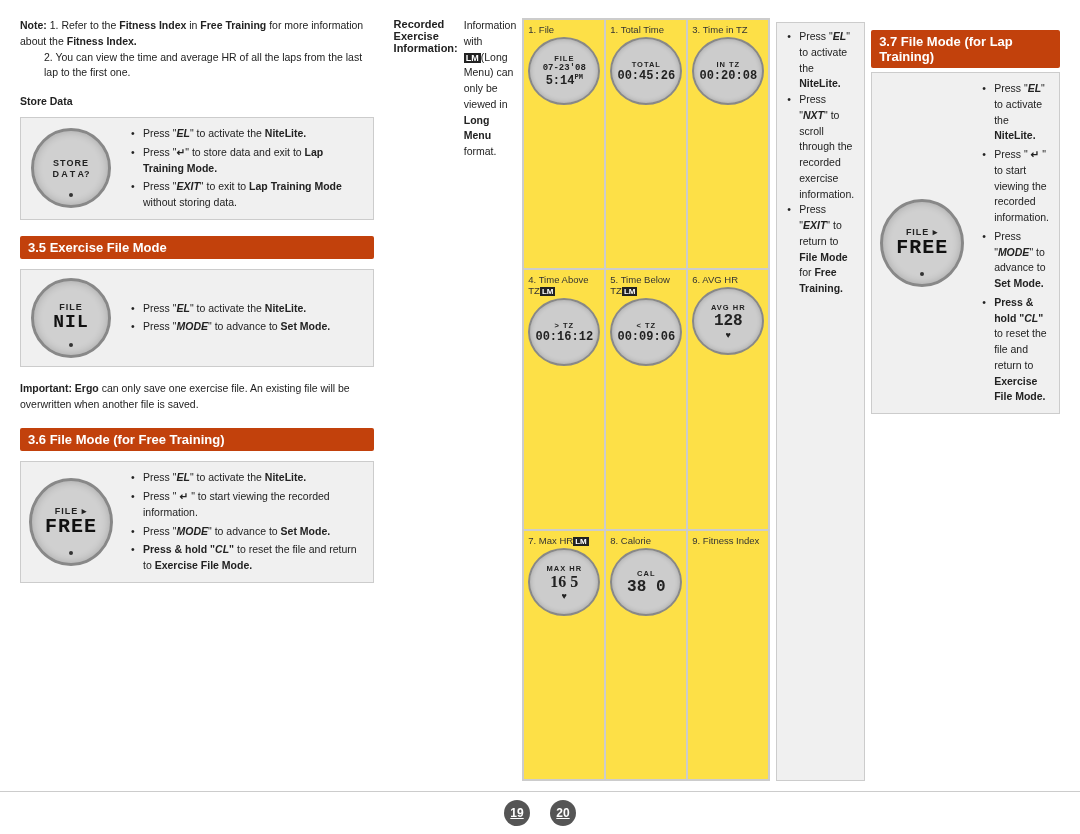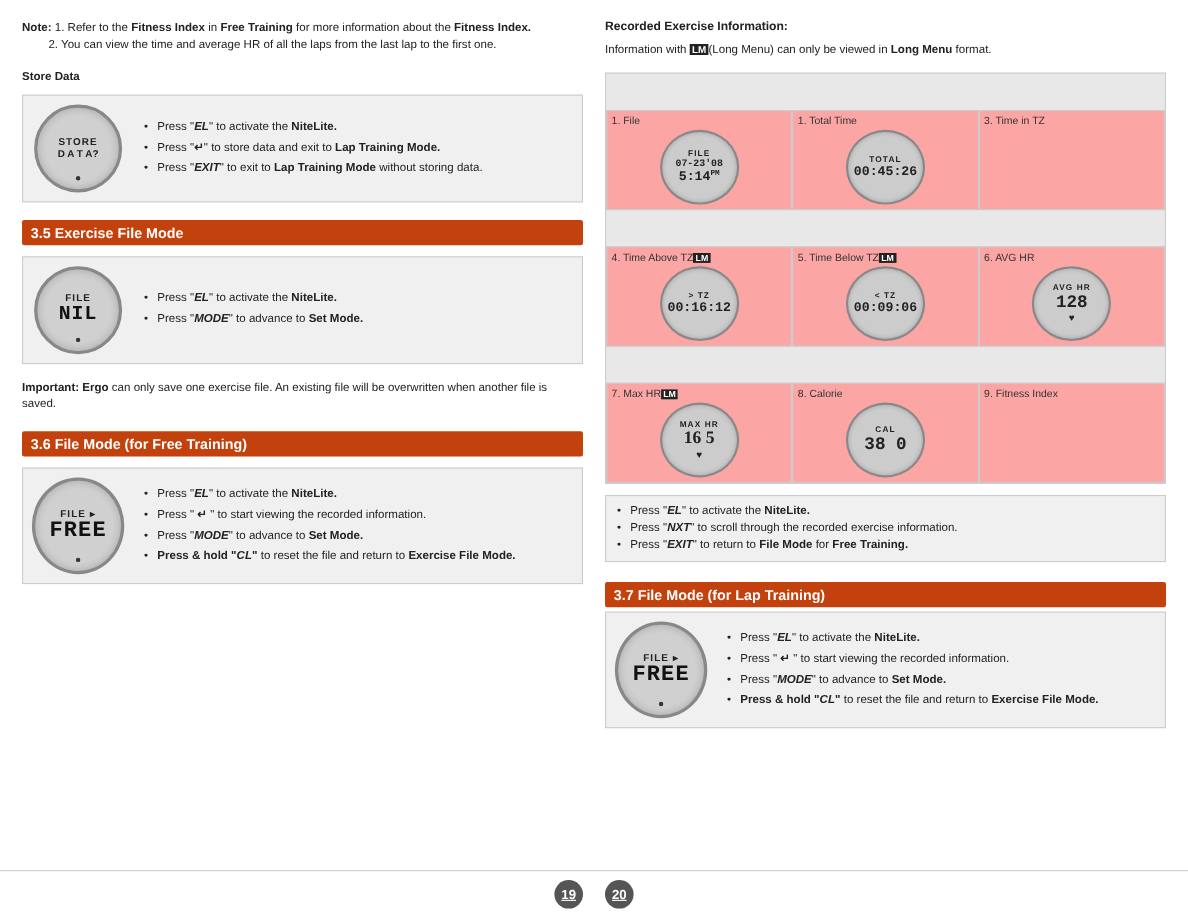--- a/index.html
+++ b/index.html
@@ -22,21 +22,21 @@
     }
     .left-col {
       flex: 1;
       display: flex;
       flex-direction: column;
       gap: 6px;
     }
     .right-col {
       flex: 1;
       display: flex;
-      flex-direction: column;
+      flex-direction: row;
       gap: 6px;
     }
     .note-text {
       font-size: 10.5px;
       line-height: 1.5;
       margin-bottom: 4px;
     }
     .note-text b { font-weight: bold; }
     .store-data-label {
       font-size: 10.5px;
@@ -147,22 +147,21 @@
       border: 1px solid #ccc;
       background: #e8e8e8;
       gap: 0;
     }
     .grid-cell {
       border: 1px solid #ccc;
       display: flex;
       flex-direction: column;
       align-items: center;
       padding: 4px;
-      background: #fca5a5;
-      margin-top: 33px;
+      background: #fde047;
     }
     .cell-label {
       font-size: 9.5px;
       color: #333;
       align-self: flex-start;
       font-weight: normal;
       margin-bottom: 2px;
     }
     .cell-label .lm-badge {
       background: #222;
@@ -329,20 +328,24 @@
       </div>
       <div class="grid-cell">
         <div class="cell-label">1. Total Time</div>
         <div class="mini-watch">
           <span class="mini-watch-top">TOTAL</span>
           <span style="font-size:12px;font-weight:bold;font-family:'Courier New',monospace;">00:45:26</span>
         </div>
       </div>
       <div class="grid-cell">
         <div class="cell-label">3. Time in TZ</div>
+        <div class="mini-watch">
+          <span class="mini-watch-top">IN TZ</span>
+          <span style="font-size:12px;font-weight:bold;font-family:'Courier New',monospace;">00:20:08</span>
+        </div>
       </div>
 
       <div class="grid-cell">
         <div class="cell-label">4. Time Above TZ<span class="lm-badge">LM</span></div>
         <div class="mini-watch">
           <span class="mini-watch-top">&gt; TZ</span>
           <span style="font-size:12px;font-weight:bold;font-family:'Courier New',monospace;">00:16:12</span>
         </div>
       </div>
       <div class="grid-cell">

